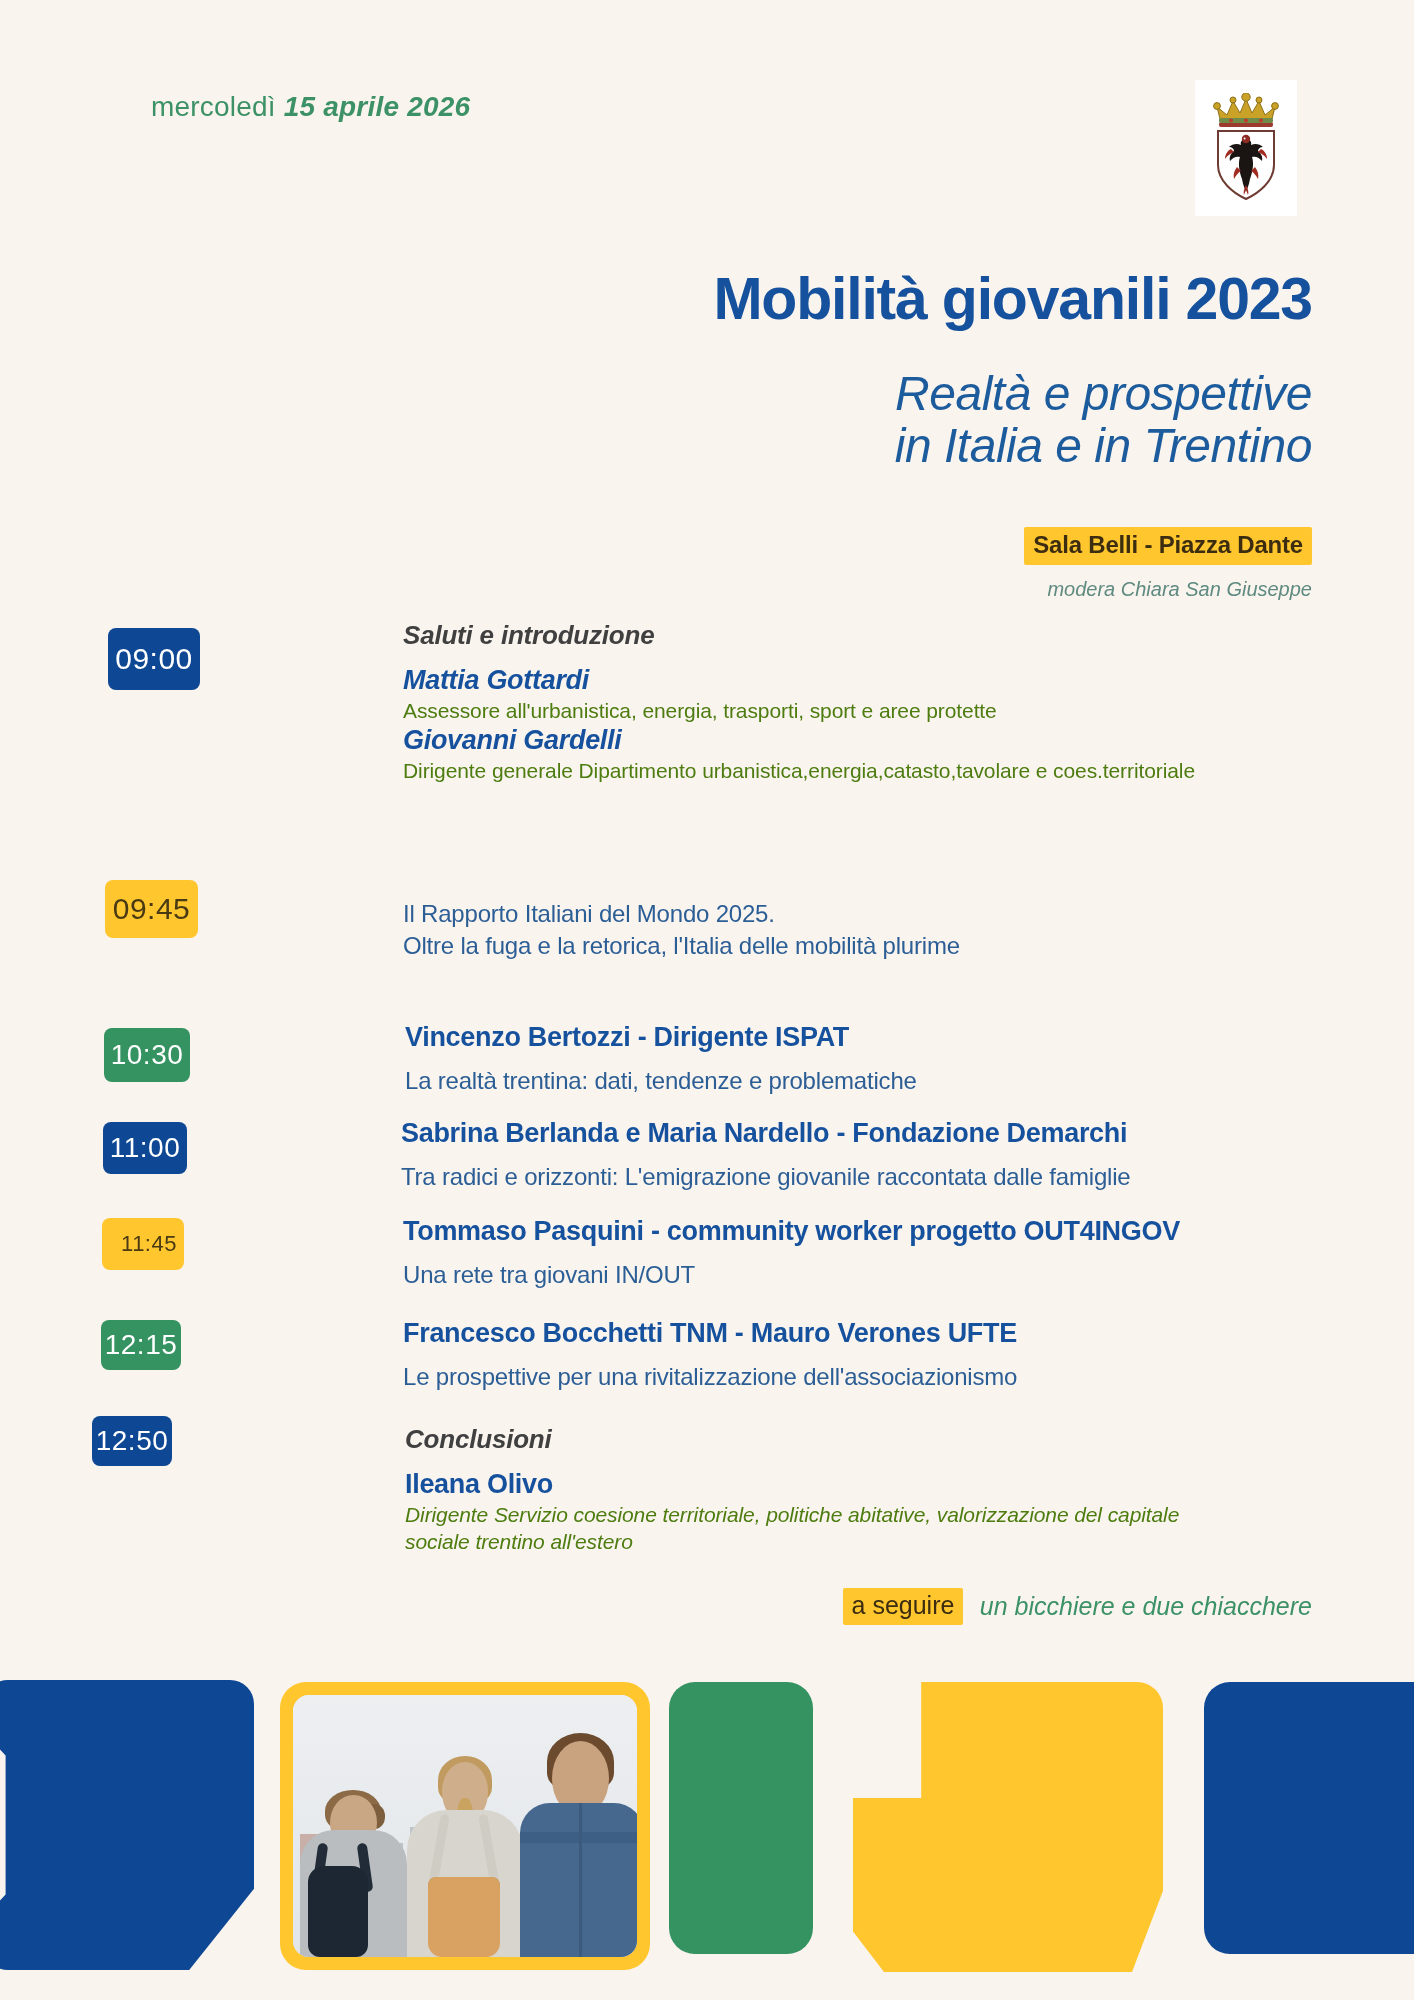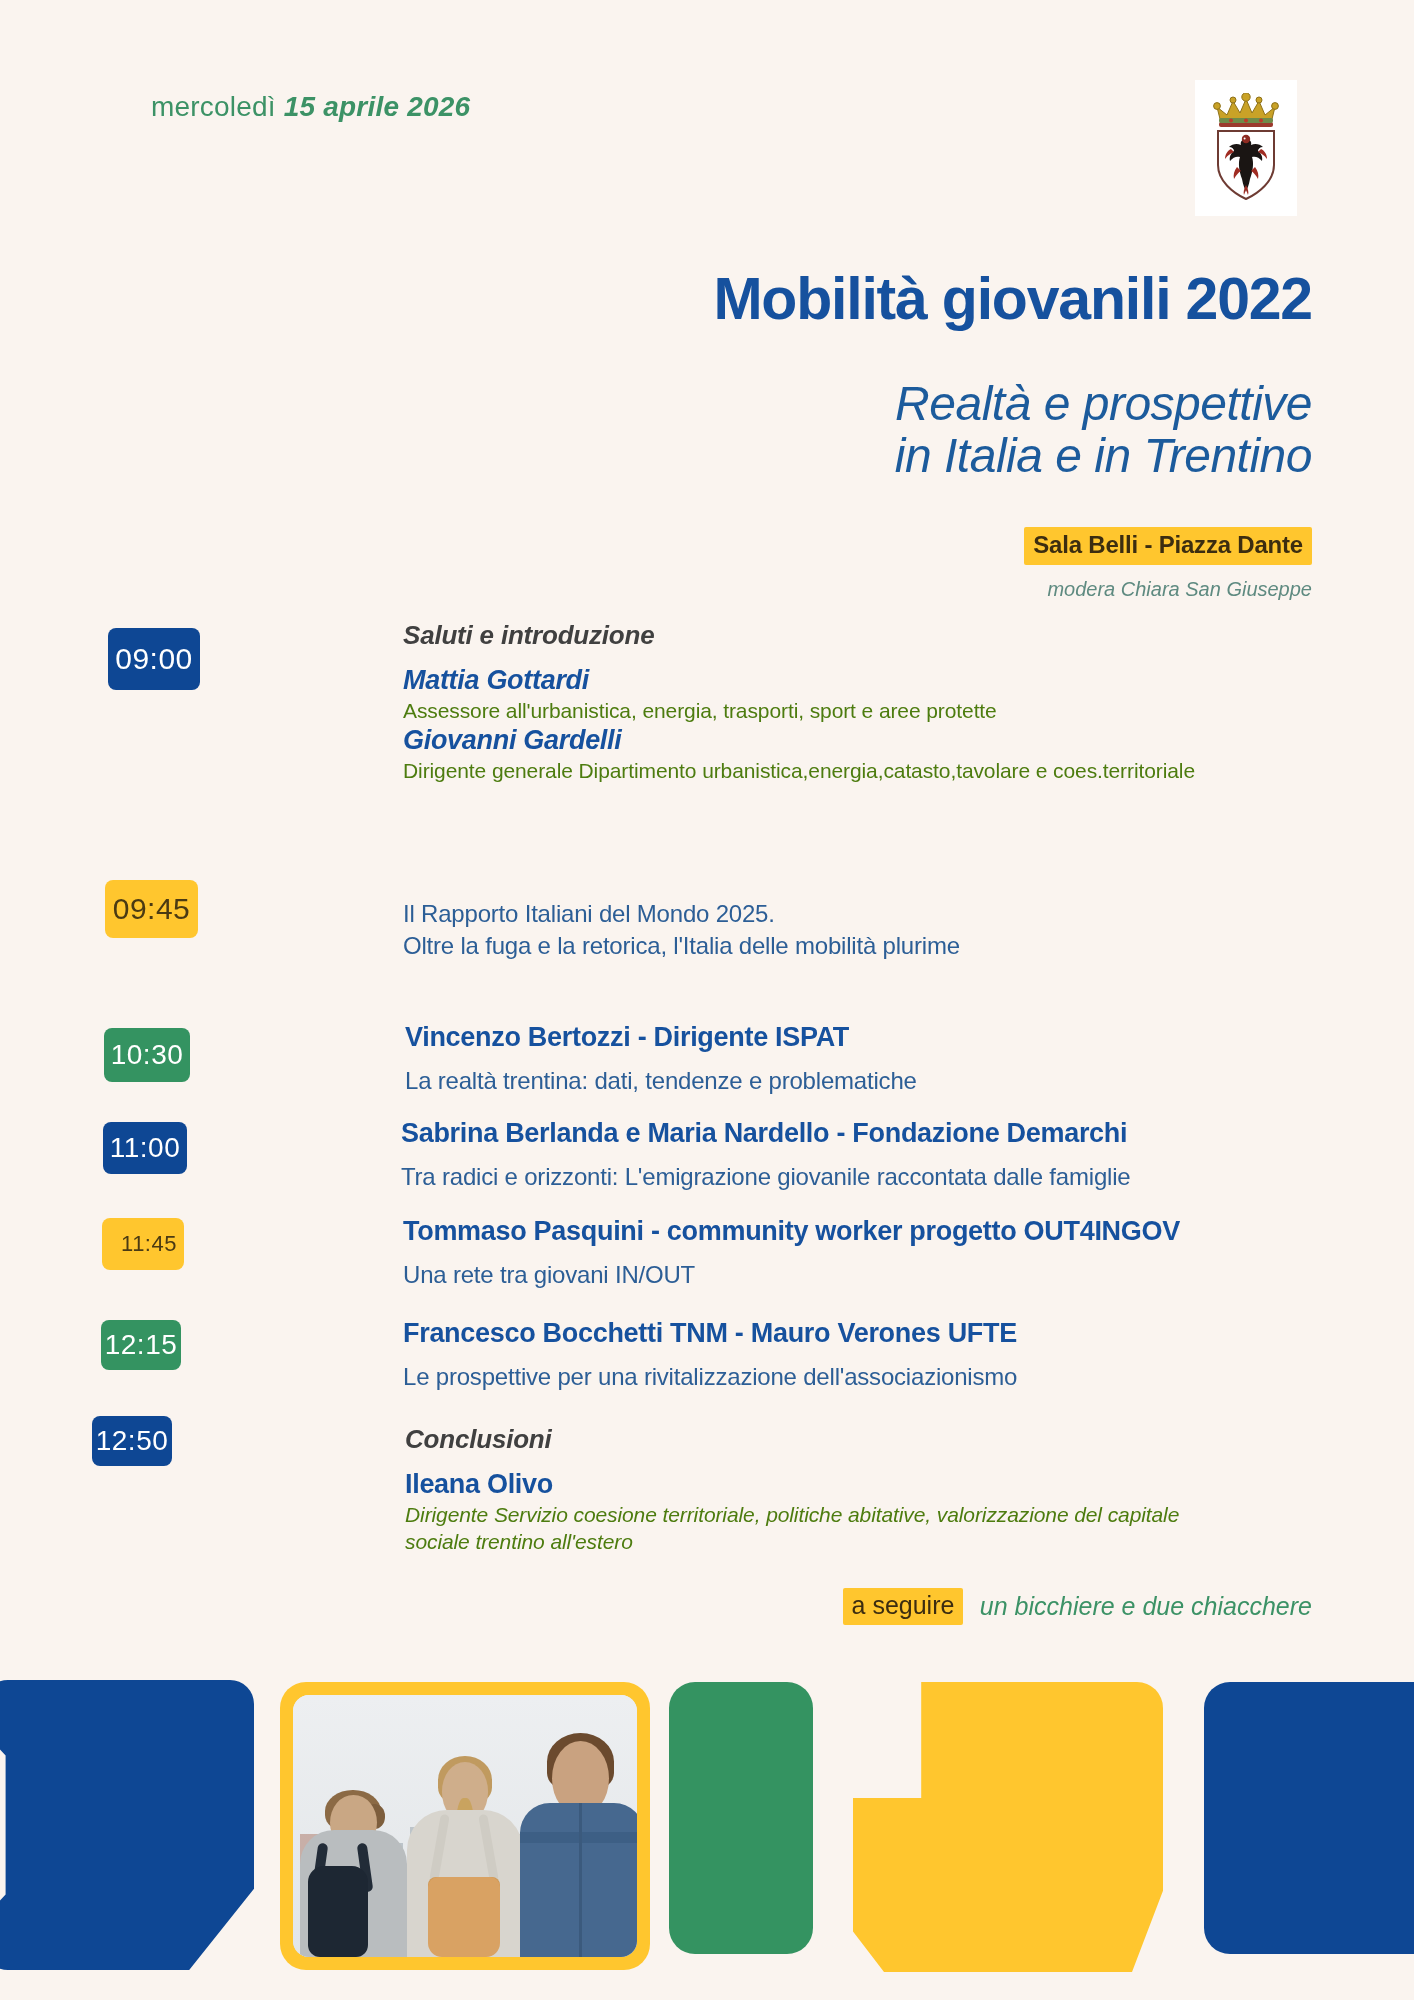--- a/index.html
+++ b/index.html
@@ -26,21 +26,21 @@
     display: flex; align-items: center; justify-content: center;
   }
   .crest svg { display: block; }
 
   .title {
     position: absolute; right: 110px; top: 265px;
     font-size: 59px; font-weight: 700; color: #16519E;
     letter-spacing: -1.2px; white-space: nowrap; text-align: right;
   }
   .subtitle {
-    position: absolute; right: 110px; top: 378px;
+    position: absolute; right: 110px; top: 368px;
     font-size: 48px; font-style: italic; font-weight: 400; color: #1C5B9C;
     line-height: 1.08; text-align: right; letter-spacing: -.5px; white-space: nowrap;
   }
   .venue-wrap { position: absolute; right: 110px; top: 527px; text-align: right; }
   .venue {
     display: inline-block; background: #FFC62E; color: #3C2D10;
     font-size: 24px; font-weight: 700; padding: 4px 9px 6px; border-radius: 2px;
     letter-spacing: -.2px; white-space: nowrap;
   }
   .moderator {
@@ -217,21 +217,21 @@
       <g fill="#A02C22">
         <path d="M24 56 C20 58 18 62 18 66 C21 62 24 60 27 59 Z"></path>
         <path d="M54 56 C58 58 60 62 60 66 C57 62 54 60 51 59 Z"></path>
         <path d="M30 74 C27 78 26 82 27 86 C29 82 32 79 34 78 Z"></path>
         <path d="M48 74 C51 78 52 82 51 86 C49 82 46 79 44 78 Z"></path>
         <path d="M39 92 C37 96 36 99 37 102 C38 99 39 97 39 96 C39 97 40 99 41 102 C42 99 41 96 39 92 Z"></path>
       </g>
     </svg>
   </div>
 
-  <div class="title">Mobilità giovanili 2022</div>
+  <div class="title">Mobilità giovanili 2023</div>
   <div class="subtitle">
     <div>Realtà e prospettive</div>
     <div>in Italia e in Trentino</div>
   </div>
 
   <div class="venue-wrap">
     <span class="venue">Sala Belli - Piazza Dante</span>
   </div>
   <div class="moderator">modera Chiara San Giuseppe</div>
 

